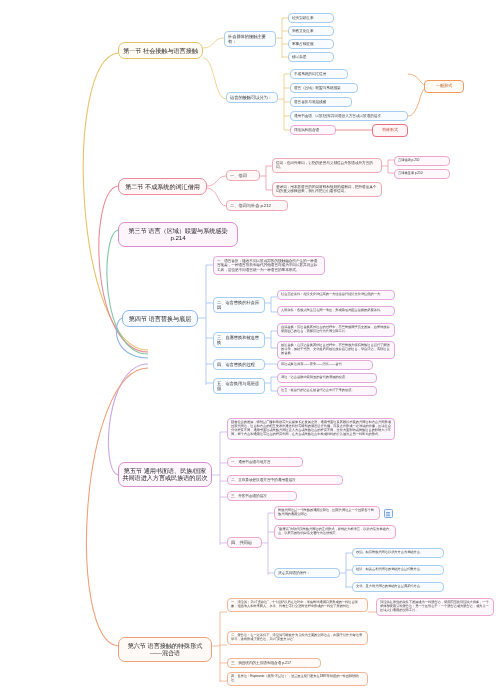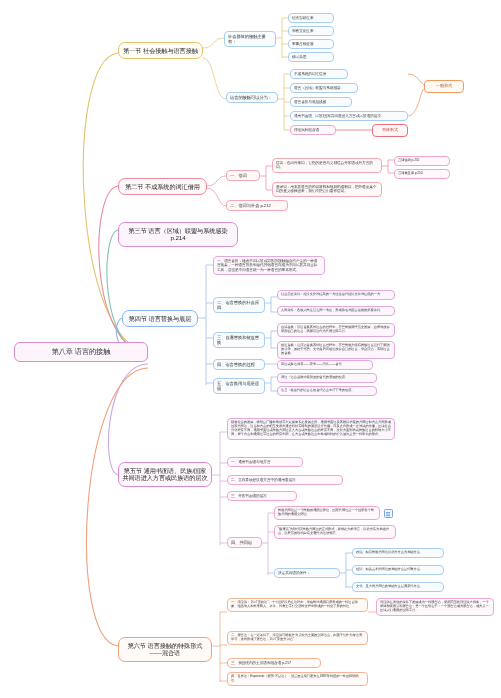--- a/index.html
+++ b/index.html
@@ -68,21 +68,20 @@
     <path d="M265 383 L271 383 M271 377 L271 391 M271 377 L277 377 M271 391 L277 391" stroke="#8fb7e8" stroke-width=".7"></path>
 
     <path d="M212 475 L220 475 M220 432 L220 545 M220 432 L227 432 M220 463 L227 463 M220 481 L227 481 M220 497 L227 497 M220 543 L227 543" stroke="#c9a6e8" stroke-width=".7"></path>
     <path d="M262 543 L268 543 M268 513 L268 575 M268 513 L274 513 M268 532 L274 532 M268 573 L274 573" stroke="#c9a6e8" stroke-width=".7"></path>
     <path d="M340 573 L346 573 M346 553 L346 588 M346 553 L352 553 M346 570 L352 570 M346 587 L352 587" stroke="#8fb7e8" stroke-width=".7"></path>
 
     <path d="M212 646 L220 646 M220 612 L220 682 M220 612 L227 612 M220 645 L227 645 M220 663 L227 663 M220 681 L227 681" stroke="#f0a07a" stroke-width=".7"></path>
     <path d="M368 612 L376 612" stroke="#f0a07a" stroke-width=".7"></path>
   </svg>
 
-  <div class="node root" style="left:14px;top:342px;width:134px;">第八章 语言的接触</div>
 
   <div class="node sec s1" style="left:118px;top:42px;width:85px;">第一节 社会接触与语言接触</div>
 
   <div class="node lv2 c-b" style="left:224px;top:31px;width:52px;">社会群体的接触主要有：</div>
   <div class="node lv3 c-b" style="left:288px;top:13px;width:46px;">经济贸易往来</div>
   <div class="node lv3 c-b" style="left:288px;top:26px;width:46px;">宗教文化往来</div>
   <div class="node lv3 c-b" style="left:288px;top:39px;width:46px;">军事占领征服</div>
   <div class="node lv3 c-b" style="left:288px;top:52px;width:46px;">移民杂居</div>
 
   <div class="node lv2 c-b" style="left:226px;top:92px;width:52px;">语言的接触可以分为：</div>

